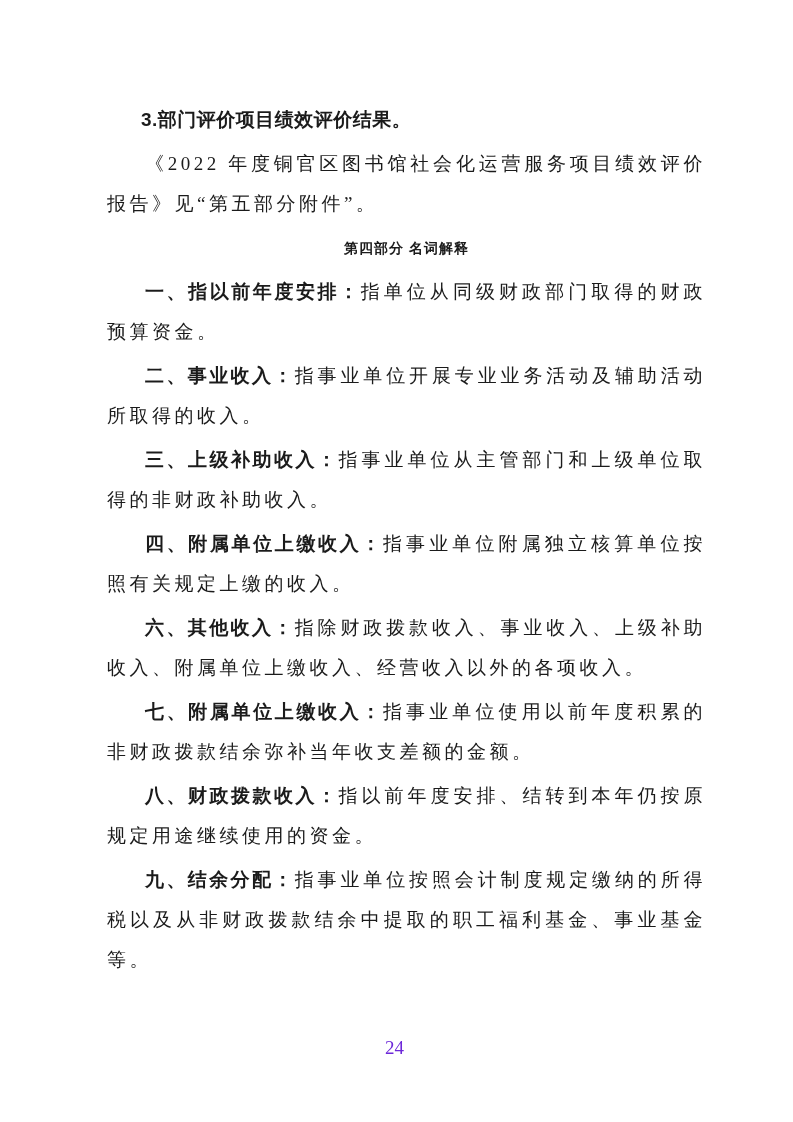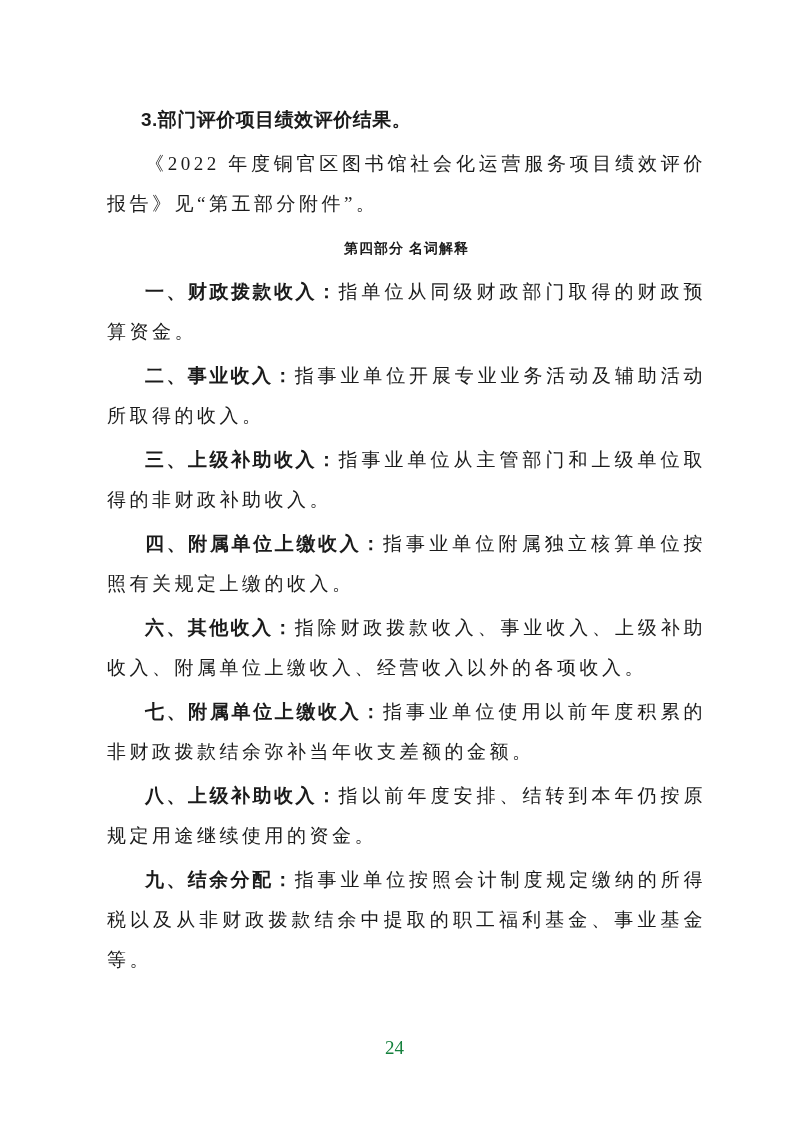--- a/index.html
+++ b/index.html
@@ -53,48 +53,48 @@
   }
   .page-footer {
     position: absolute;
     left: 0;
     right: 4px;
     top: 1028px;
     text-align: center;
     font-size: 19px;
     line-height: 40px;
     letter-spacing: 0;
-    color: #15803d;
+    color: #6d28d9;
   }
 </style>
 </head>
 <body>
 
 <div class="page">
 
   <p class="bold-line">3.部门评价项目绩效评价结果。</p>
 
   <p class="body-para">《2022 年度铜官区图书馆社会化运营服务项目绩效评价报告》见“第五部分附件”。</p>
 
   <h2 class="section-heading">第四部分 名词解释</h2>
 
-  <p class="body-para"><span class="term">一、财政拨款收入：</span><span>指单位从同级财政部门取得的财政预算资金。</span></p>
+  <p class="body-para"><span class="term">一、指以前年度安排：</span><span>指单位从同级财政部门取得的财政预算资金。</span></p>
 
   <p class="body-para"><span class="term">二、事业收入：</span><span>指事业单位开展专业业务活动及辅助活动所取得的收入。</span></p>
 
   <p class="body-para"><span class="term">三、上级补助收入：</span><span>指事业单位从主管部门和上级单位取得的非财政补助收入。</span></p>
 
   <p class="body-para"><span class="term">四、附属单位上缴收入：</span><span>指事业单位附属独立核算单位按照有关规定上缴的收入。</span></p>
 
 
   <p class="body-para"><span class="term">六、其他收入：</span><span>指除财政拨款收入、事业收入、上级补助收入、附属单位上缴收入、经营收入以外的各项收入。</span></p>
 
   <p class="body-para"><span class="term">七、附属单位上缴收入：</span><span>指事业单位使用以前年度积累的非财政拨款结余弥补当年收支差额的金额。</span></p>
 
-  <p class="body-para"><span class="term">八、上级补助收入：</span><span>指以前年度安排、结转到本年仍按原规定用途继续使用的资金。</span></p>
+  <p class="body-para"><span class="term">八、财政拨款收入：</span><span>指以前年度安排、结转到本年仍按原规定用途继续使用的资金。</span></p>
 
   <p class="body-para"><span class="term">九、结余分配：</span><span>指事业单位按照会计制度规定缴纳的所得税以及从非财政拨款结余中提取的职工福利基金、事业基金等。</span></p>
 
   <div class="page-footer">
     <span>24</span>
   </div>
 
 </div>
 
 </body></html>

